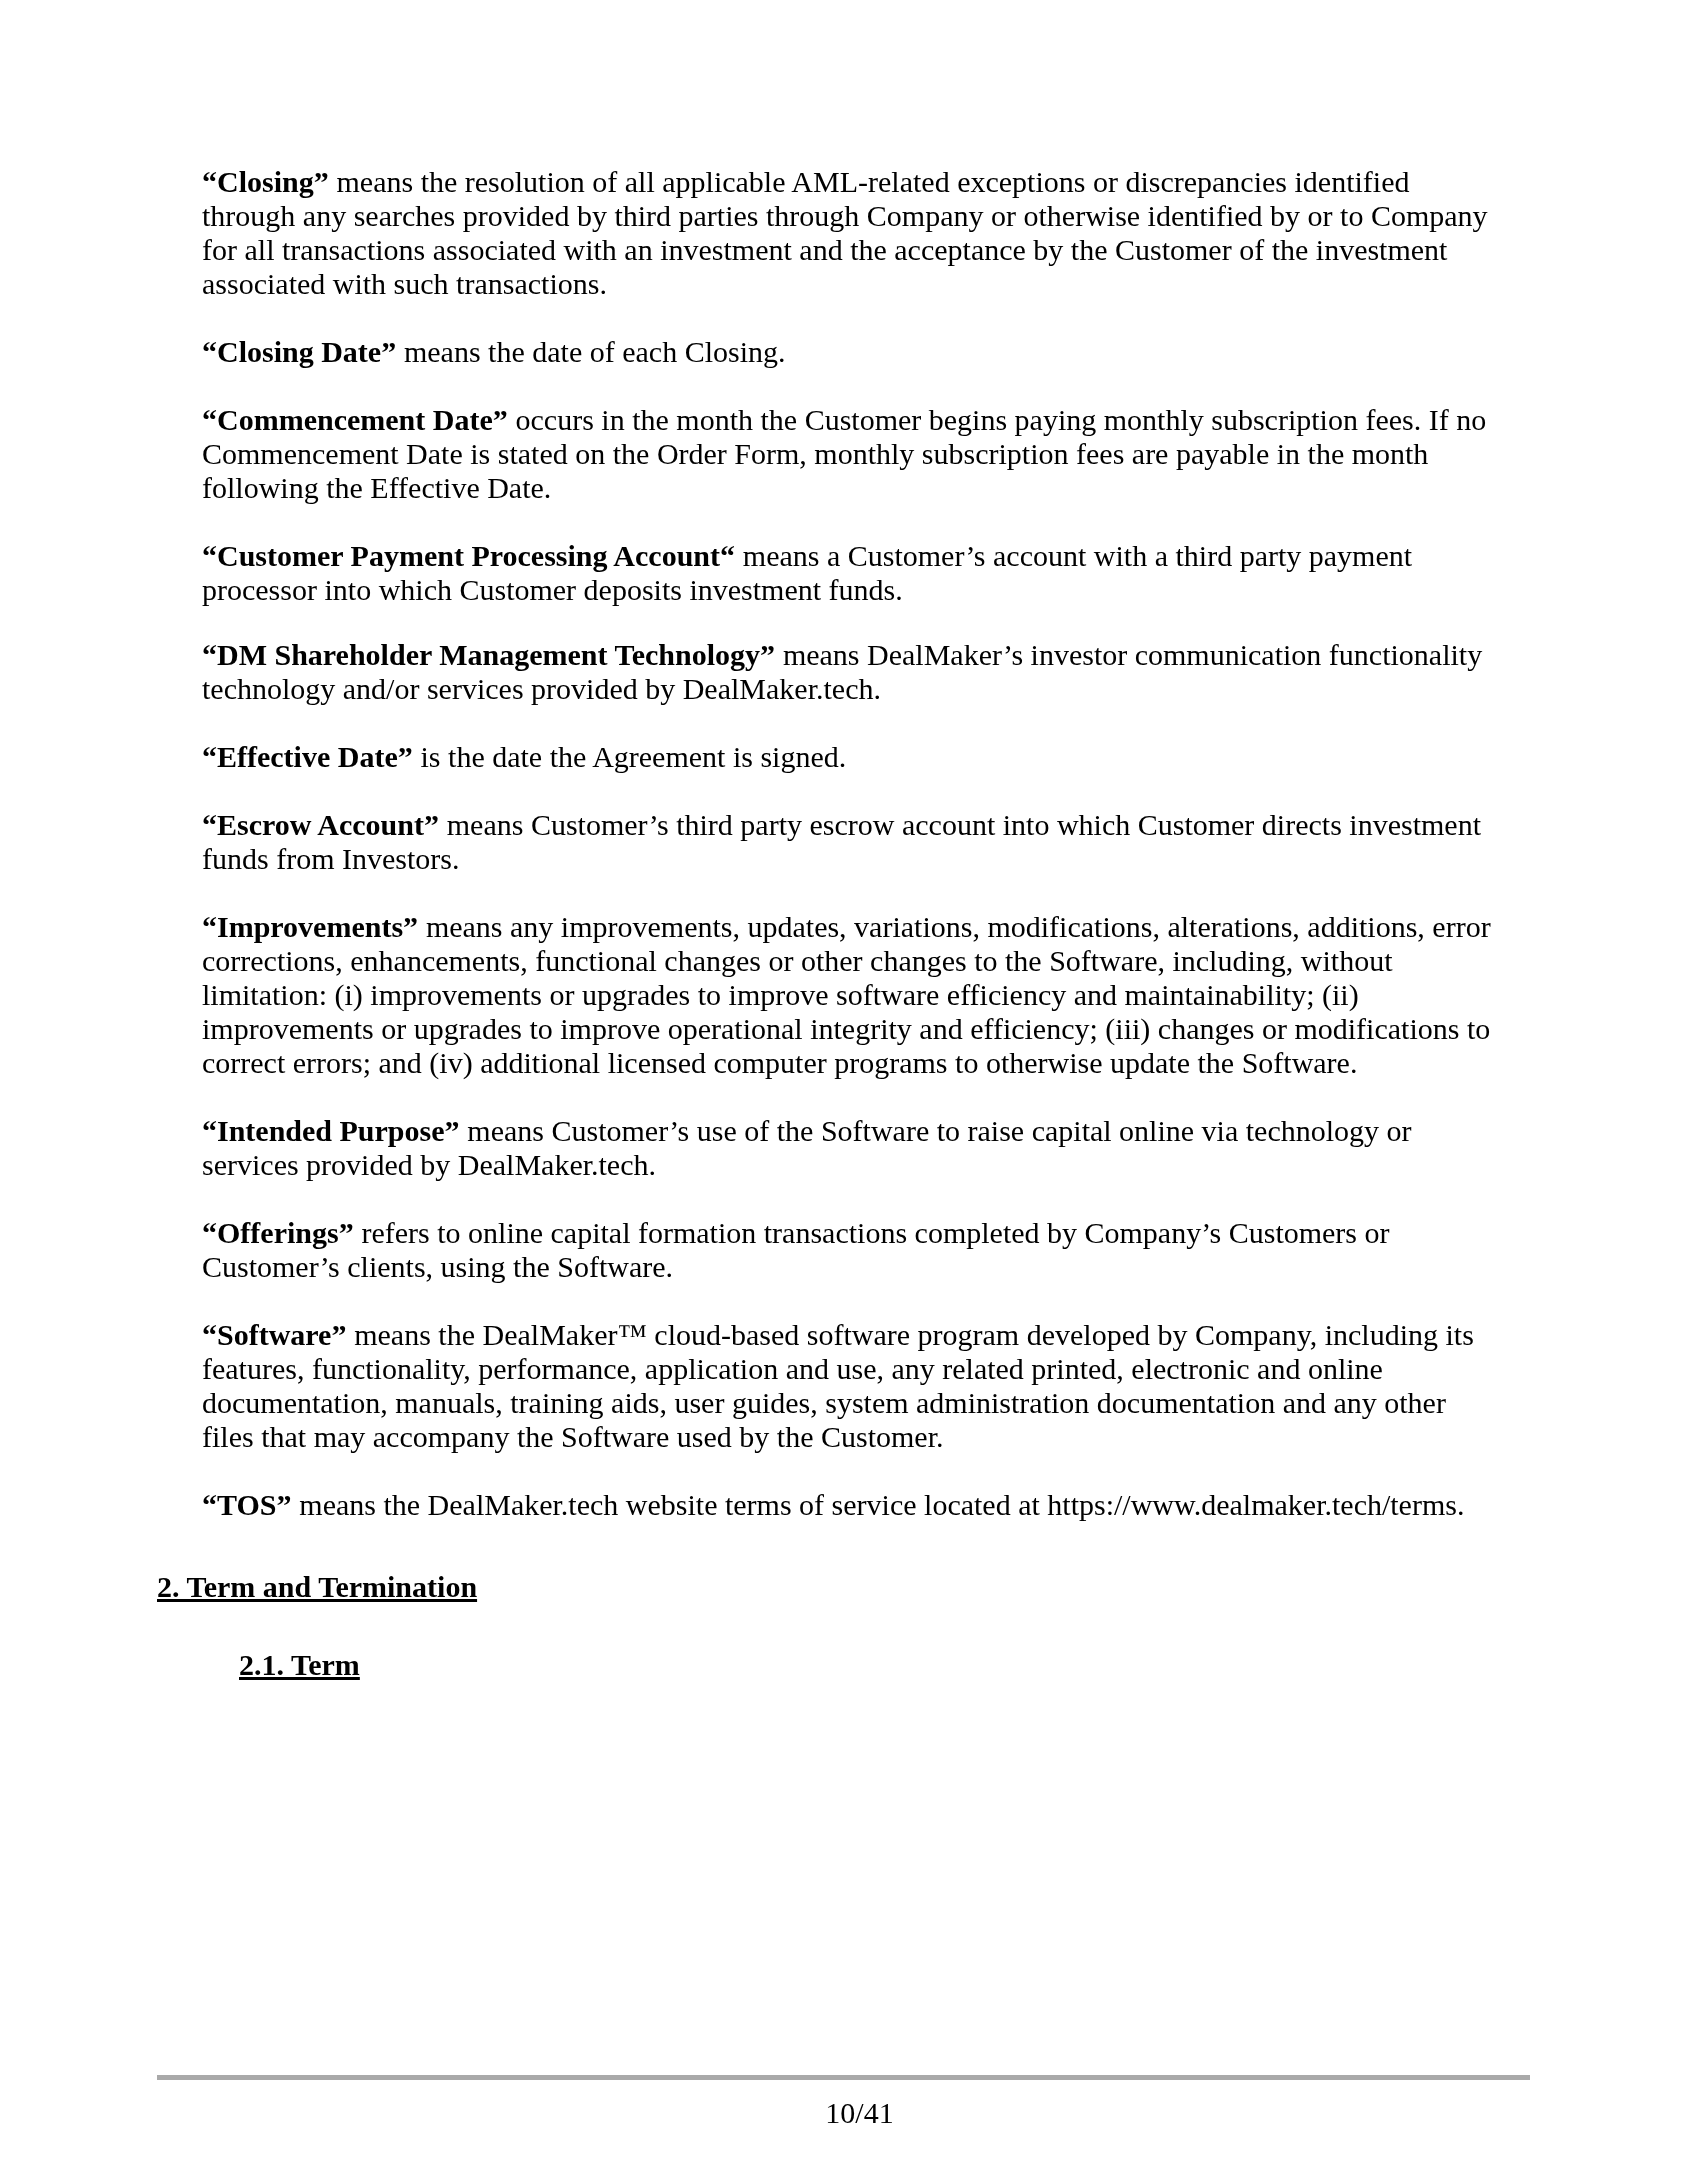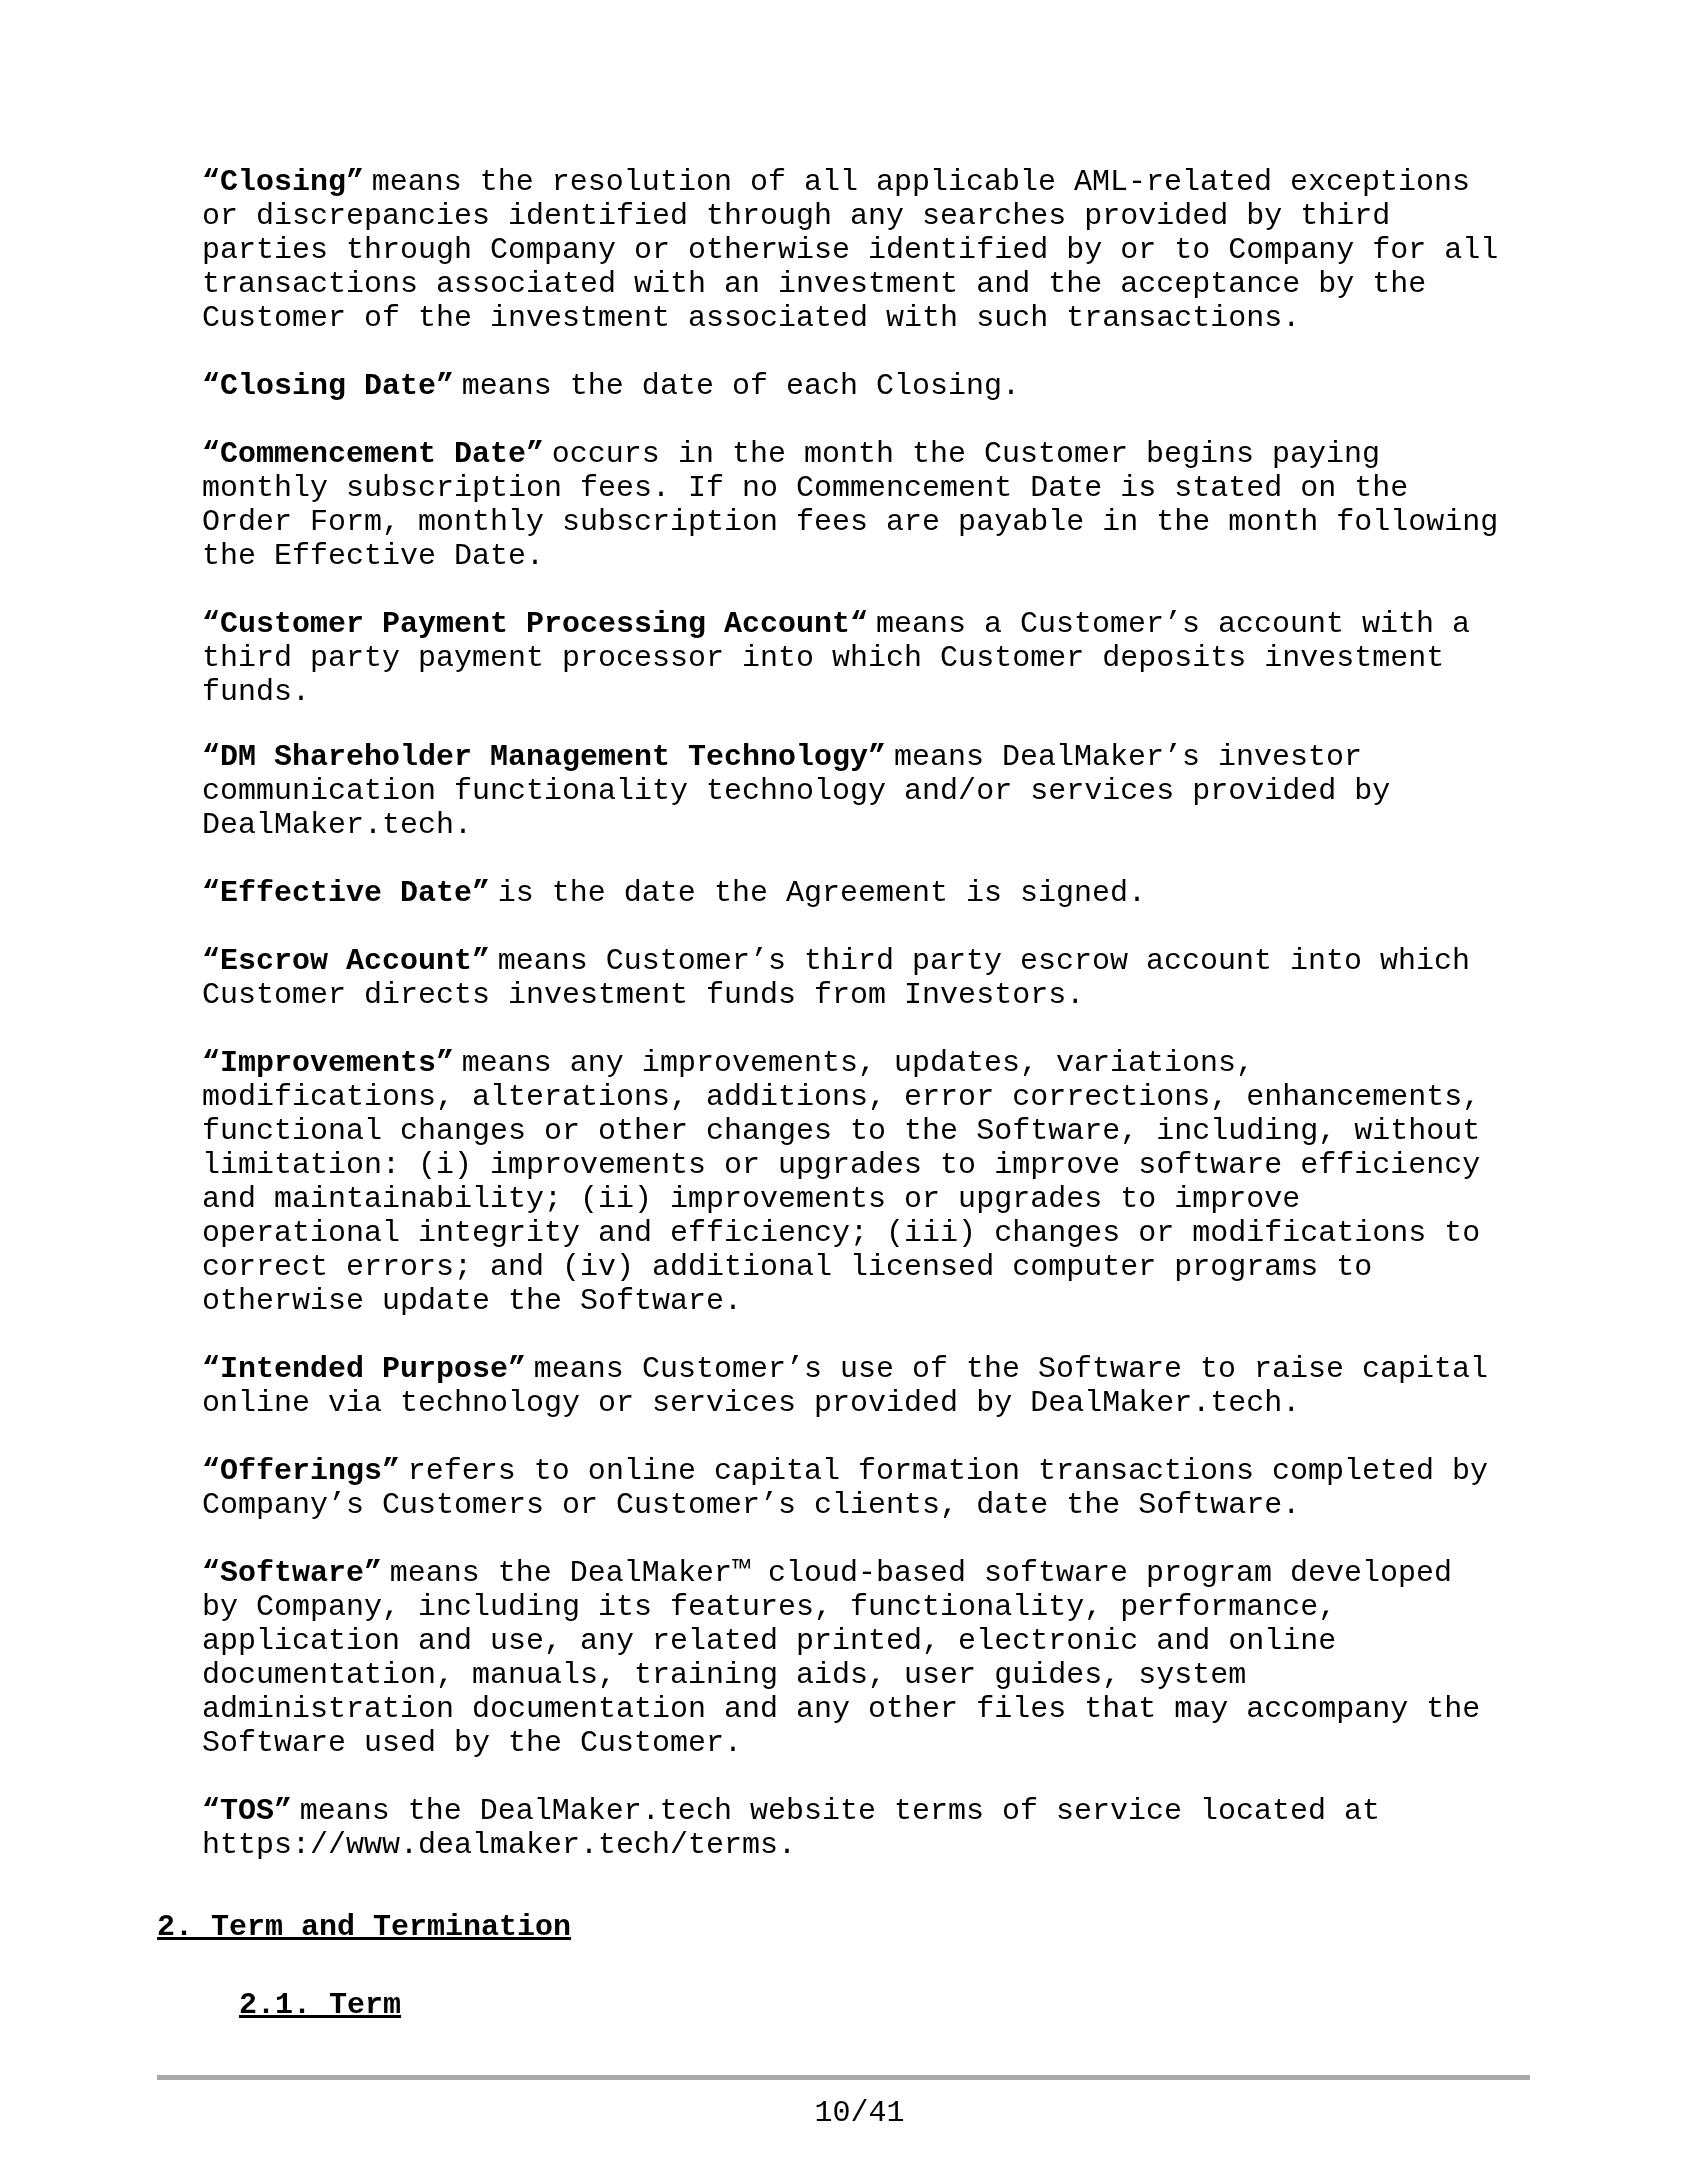--- a/index.html
+++ b/index.html
@@ -5,21 +5,21 @@
   html, body {
     margin: 0;
     padding: 0;
     background: #ffffff;
   }
   .page {
     position: relative;
     width: 1687px;
     height: 2183px;
     background: #ffffff;
-    font-family: Liberation Mono, monospace;
+    font-family: Liberation Serif, serif;
     font-size: 30px;
     line-height: 34px;
     color: #000000;
     overflow: hidden;
   }
   .content {
     position: absolute;
     top: 165px;
     left: 202px;
     width: 1298px;
@@ -78,21 +78,21 @@
     <p class="para"><b class="term">“DM Shareholder Management Technology”</b><span>means DealMaker’s investor communication functionality technology and/or services provided by DealMaker.tech.</span></p>
 
     <p class="para"><b class="term">“Effective Date”</b><span>is the date the Agreement is signed.</span></p>
 
     <p class="para"><b class="term">“Escrow Account”</b><span>means Customer’s third party escrow account into which Customer directs investment funds from Investors.</span></p>
 
     <p class="para"><b class="term">“Improvements”</b><span>means any improvements, updates, variations, modifications, alterations, additions, error corrections, enhancements, functional changes or other changes to the Software, including, without limitation: (i) improvements or upgrades to improve software efficiency and maintainability; (ii) improvements or upgrades to improve operational integrity and efficiency; (iii) changes or modifications to correct errors; and (iv) additional licensed computer programs to otherwise update the Software.</span></p>
 
     <p class="para"><b class="term">“Intended Purpose”</b><span>means Customer’s use of the Software to raise capital online via technology or services provided by DealMaker.tech.</span></p>
 
-    <p class="para"><b class="term">“Offerings”</b><span>refers to online capital formation transactions completed by Company’s Customers or Customer’s clients, date the Software.</span></p>
+    <p class="para"><b class="term">“Offerings”</b><span>refers to online capital formation transactions completed by Company’s Customers or Customer’s clients, using the Software.</span></p>
 
     <p class="para"><b class="term">“Software”</b><span>means the DealMaker™ cloud-based software program developed by Company, including its features, functionality, performance, application and use, any related printed, electronic and online documentation, manuals, training aids, user guides, system administration documentation and any other files that may accompany the Software used by the Customer.</span></p>
 
     <p class="para"><b class="term">“TOS”</b><span>means the DealMaker.tech website terms of service located at https://www.dealmaker.tech/terms.</span></p>
 
     <div class="section-heading">2. Term and Termination</div>
 
     <div class="subsection-heading">2.1. Term</div>
 
   </div>

